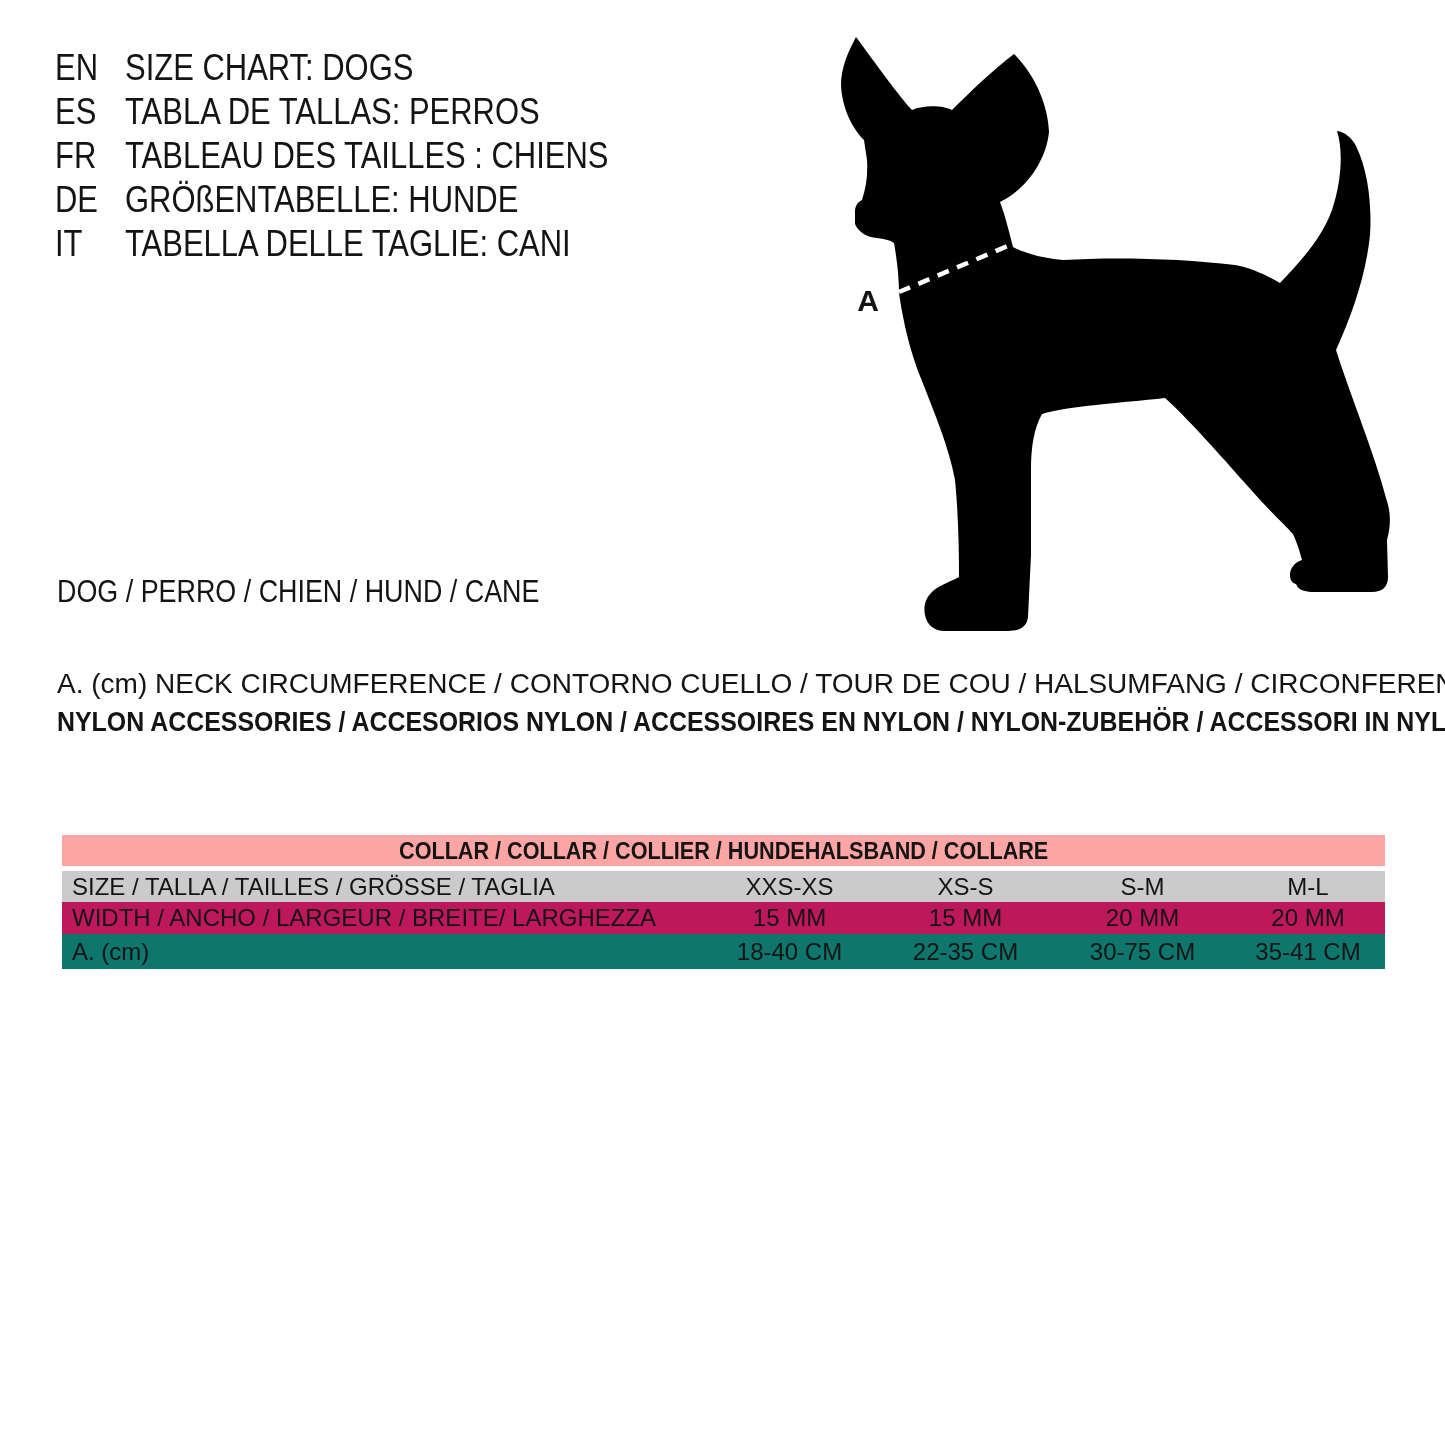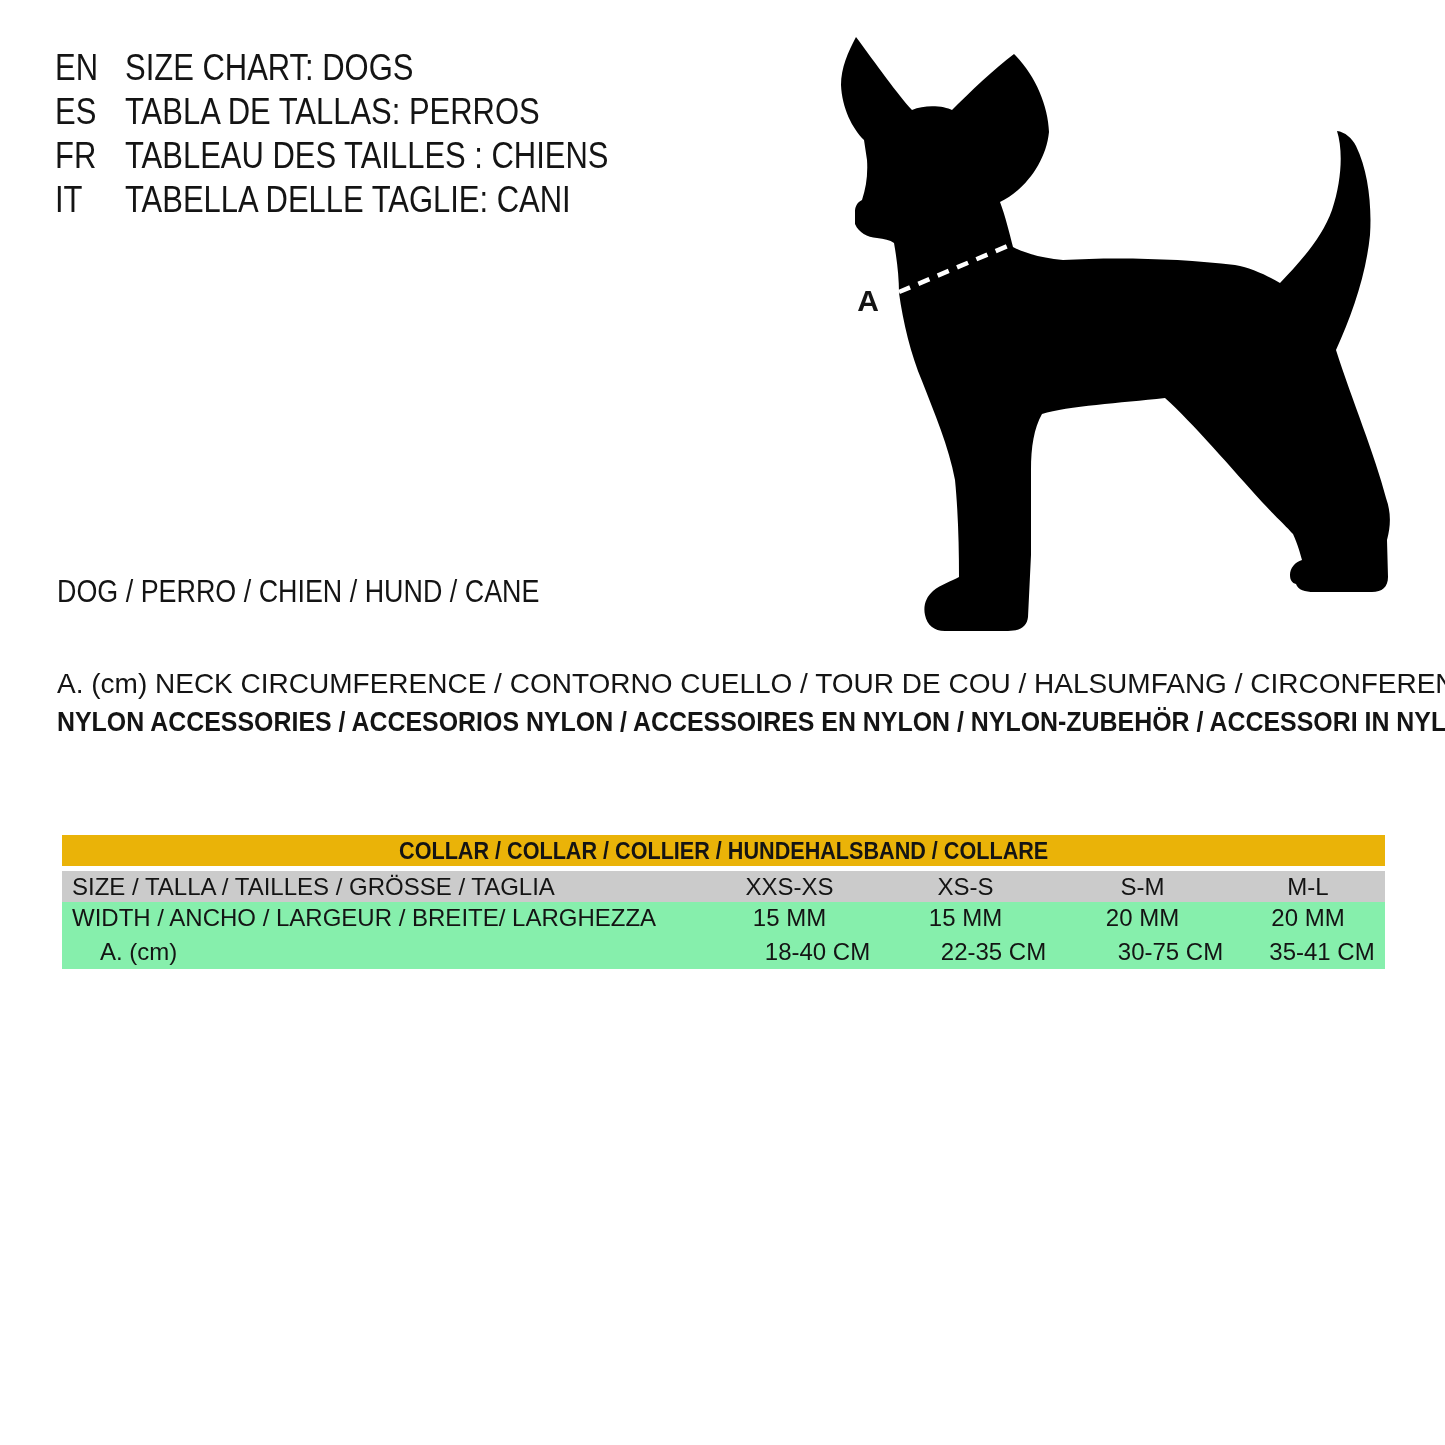--- a/index.html
+++ b/index.html
@@ -25,47 +25,51 @@
   .dog-figure svg{display:block; width:100%; height:100%;}
   .marker-a{font-family:"Liberation Sans","DejaVu Sans",sans-serif; font-weight:bold; font-size:30px; fill:#141414;}
 
   .dog-caption{position:absolute; left:57px; top:575px; font-size:32px; line-height:32px;}
 
   .note-1{position:absolute; left:57px; top:670px; font-size:28px; line-height:28px;}
   .note-2{position:absolute; left:57px; top:708px; font-size:28px; line-height:28px; font-weight:bold;}
 
   
   .size-table{position:absolute; left:62px; top:835px; width:1323px;}
-  .st-header{height:31px; background:#eab308; display:flex; align-items:center; justify-content:center;
+  .st-header{height:31px; background:#fca5a5; display:flex; align-items:center; justify-content:center;
              font-size:24px; font-weight:bold;}
   .st-gap{height:5px; background:#ffffff;}
   .st-row{display:grid; grid-template-columns:640px 175px 177px 177px 1fr; align-items:center; font-size:24px;}
   .st-row.r0{height:31px; background:#CBCBCB;}
-  .st-row.r1{height:32px; background:#86efac;}
-  .st-row.r2{height:35px; background:#86efac;padding-left:28px;}
+  .st-row.r1{height:32px; background:#be185d;}
+  .st-row.r2{height:35px; background:#0f766e;}
   .st-label{padding-left:10px; text-align:left; white-space:nowrap;}
   .st-val{text-align:center; white-space:nowrap;}
 </style>
 </head>
 <body>
 
 <div class="canvas">
 
   <div class="lang-block">
     <div class="lang-row">
       <span class="lang-code sxL s86">EN</span>
       <span class="lang-label sxL s86">SIZE CHART: DOGS</span>
     </div>
     <div class="lang-row">
       <span class="lang-code sxL s86">ES</span>
       <span class="lang-label sxL s86">TABLA DE TALLAS: PERROS</span>
     </div>
     <div class="lang-row">
       <span class="lang-code sxL s86">FR</span>
       <span class="lang-label sxL s86">TABLEAU DES TAILLES : CHIENS</span>
+    </div>
+    <div class="lang-row">
+      <span class="lang-code sxL s86">DE</span>
+      <span class="lang-label sxL s86">GRÖßENTABELLE: HUNDE</span>
     </div>
     <div class="lang-row">
       <span class="lang-code sxL s86">IT</span>
       <span class="lang-label sxL s86">TABELLA DELLE TAGLIE: CANI</span>
     </div>
   </div>
 
   <div class="dog-figure">
     <svg viewBox="830 25 570 615">
       <path fill="#000000" d="

